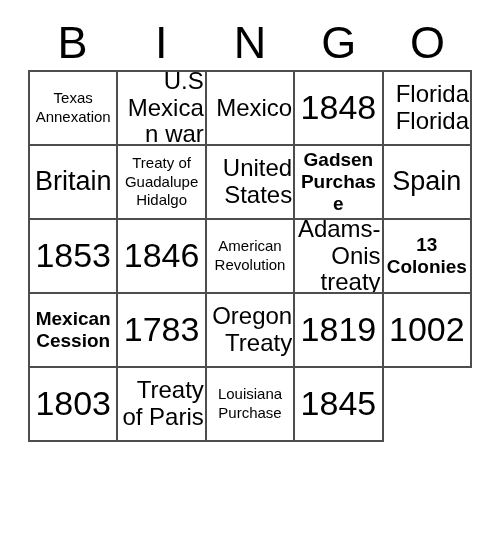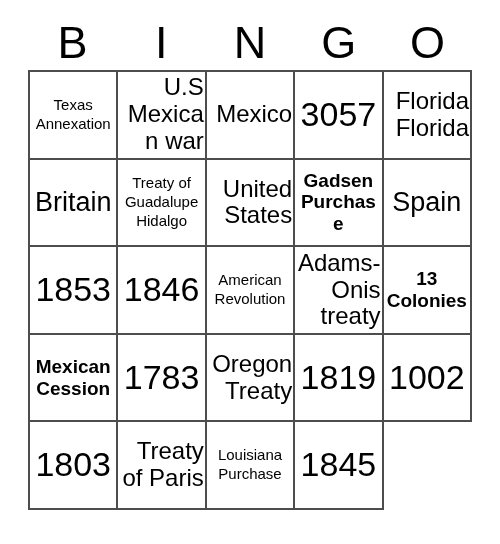--- a/index.html
+++ b/index.html
@@ -40,21 +40,21 @@
     letter-spacing: 0;
     color: #000000;
     -webkit-font-smoothing: antialiased;
   }
   
   #bingo-grid {
     position: absolute;
     left: 28px;
     top: 70px;
     width: 444px;
-    height: 440px;
+    height: 372px;
     display: grid;
     grid-template-columns: repeat(5, 1fr);
     grid-template-rows: repeat(5, 1fr);
     border-top: 2px solid #4d4d4d;
     border-left: 2px solid #4d4d4d;
     box-sizing: border-box;
     background: #ffffff;
   }
   .bingo-cell {
     border-right: 2px solid #4d4d4d;
@@ -100,21 +100,21 @@
       <div class="bingo-cell">
         <span class="cell-text fs-xs">Texas Annexation</span>
       </div>
       <div class="bingo-cell">
         <span class="cell-text fs-md">U.S Mexican war</span>
       </div>
       <div class="bingo-cell">
         <span class="cell-text fs-md">Mexico</span>
       </div>
       <div class="bingo-cell">
-        <span class="cell-text fs-xl">3057</span>
+        <span class="cell-text fs-xl">1848</span>
       </div>
       <div class="bingo-cell">
         <span class="cell-text fs-md">Florida Florida</span>
       </div>
       <div class="bingo-cell">
         <span class="cell-text fs-lg">Britain</span>
       </div>
       <div class="bingo-cell">
         <span class="cell-text fs-xs">Treaty of Guadalupe Hidalgo</span>
       </div>

